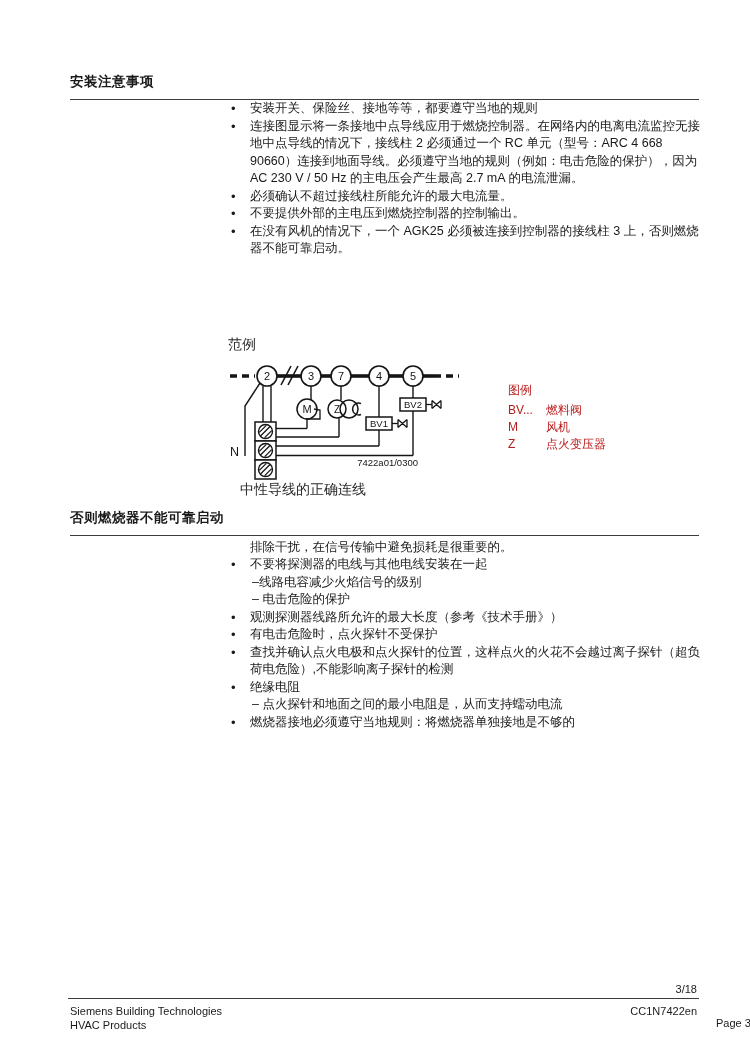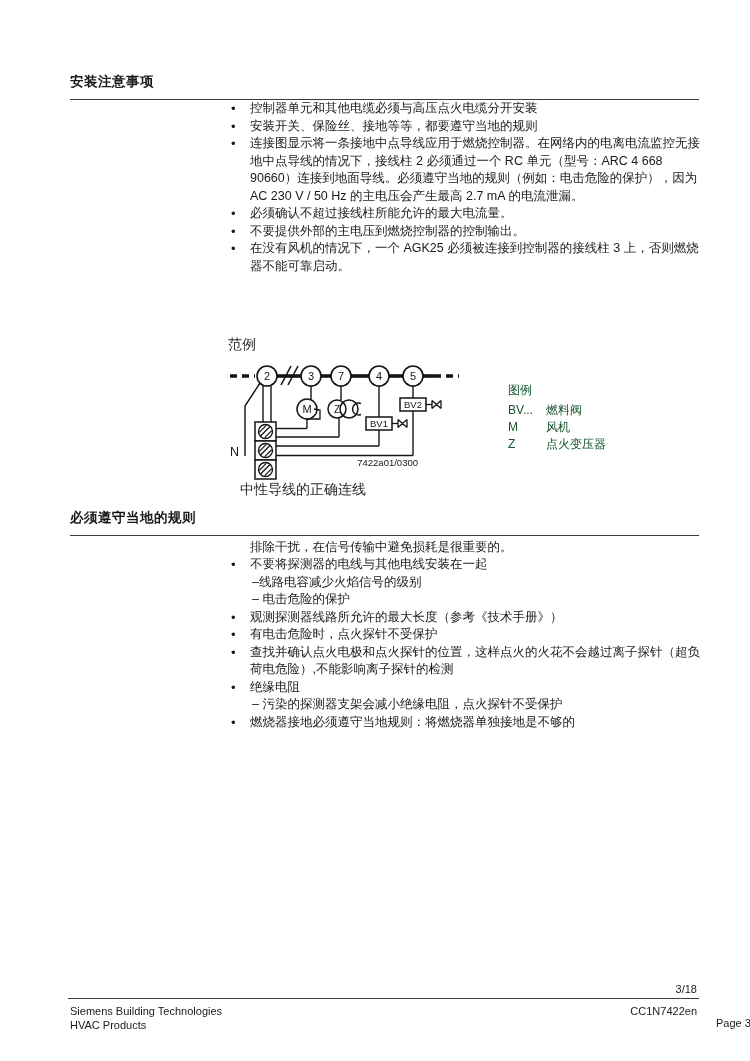--- a/index.html
+++ b/index.html
@@ -50,21 +50,21 @@
     width: 458px;
   }
   .label {
     position: absolute;
     font-size: 14px;
     color: #2a2a2a;
   }
   .legend {
     position: absolute;
     font-size: 12px;
-    color: #14532d;
+    color: #b91c1c;
     line-height: 17px;
   }
   .legend .lg-title { margin-bottom: 3px; }
   .legend .lg-row { display: flex; }
   .legend .lg-key { width: 38px; }
   .diagram { position: absolute; }
   .diagram text { font-family: "Liberation Sans", "DejaVu Sans", sans-serif; }
   .footer-rule {
     position: absolute;
     left: 68px;
@@ -78,21 +78,20 @@
 </head>
 <body>
 
 <div>
 
   <div class="sec-head" style="top:73px">
     <span>安装注意事项</span>
   </div>
 
   <ul class="blist" style="left:250px; top:100px">
-    <li class="b"><span>控制器单元和其他电缆必须与高压点火电缆分开安装</span></li>
     <li class="b"><span>安装开关、保险丝、接地等等，都要遵守当地的规则</span></li>
     <li class="b"><span>连接图显示将一条接地中点导线应用于燃烧控制器。在网络内的电离电流监控无接地中点导线的情况下，接线柱 2 必须通过一个 RC 单元（型号：ARC 4 668 90660）连接到地面导线。必须遵守当地的规则（例如：电击危险的保护），因为 AC 230 V / 50 Hz 的主电压会产生最高 2.7 mA 的电流泄漏。</span></li>
     <li class="b"><span>必须确认不超过接线柱所能允许的最大电流量。</span></li>
     <li class="b"><span>不要提供外部的主电压到燃烧控制器的控制输出。</span></li>
     <li class="b"><span>在没有风机的情况下，一个 AGK25 必须被连接到控制器的接线柱 3 上，否则燃烧器不能可靠启动。</span></li>
   </ul>
 
   <div class="label" style="left:228px; top:336px">范例</div>
 
   <svg class="diagram" style="left:226px; top:358px; width:276px; height:128px" viewBox="226 358 276 128">
@@ -195,34 +194,34 @@
       <span class="lg-key">M</span>
       <span>风机</span>
     </div>
     <div class="lg-row">
       <span class="lg-key">Z</span>
       <span>点火变压器</span>
     </div>
   </div>
 
   <div class="sec-head" style="top:509px">
-    <span>必须遵守当地的规则</span>
+    <span>否则燃烧器不能可靠启动</span>
   </div>
 
   <div class="intro" style="left:250px; top:539px">排除干扰，在信号传输中避免损耗是很重要的。</div>
 
   <ul class="blist" style="left:250px; top:556px">
     <li class="b"><span>不要将探测器的电线与其他电线安装在一起</span></li>
     <li class="s"><span>–线路电容减少火焰信号的级别</span></li>
     <li class="s"><span>– 电击危险的保护</span></li>
     <li class="b"><span>观测探测器线路所允许的最大长度（参考《技术手册》）</span></li>
     <li class="b"><span>有电击危险时，点火探针不受保护</span></li>
     <li class="b"><span>查找并确认点火电极和点火探针的位置，这样点火的火花不会越过离子探针（超负荷电危险）,不能影响离子探针的检测</span></li>
     <li class="b"><span>绝缘电阻</span></li>
-    <li class="s"><span>– 污染的探测器支架会减小绝缘电阻，点火探针不受保护</span></li>
+    <li class="s"><span>– 点火探针和地面之间的最小电阻是，从而支持蠕动电流</span></li>
     <li class="b"><span>燃烧器接地必须遵守当地规则：将燃烧器单独接地是不够的</span></li>
   </ul>
 
   <div class="ft" style="top:982px; right:53px">3/18</div>
   <div class="footer-rule"></div>
   <div class="ft" style="top:1004px; left:70px">Siemens Building Technologies</div>
   <div class="ft" style="top:1018px; left:70px">HVAC Products</div>
   <div class="ft" style="top:1004px; right:53px">CC1N7422en</div>
   <div class="ft" style="top:1016px; left:716px">Page 3</div>
 

